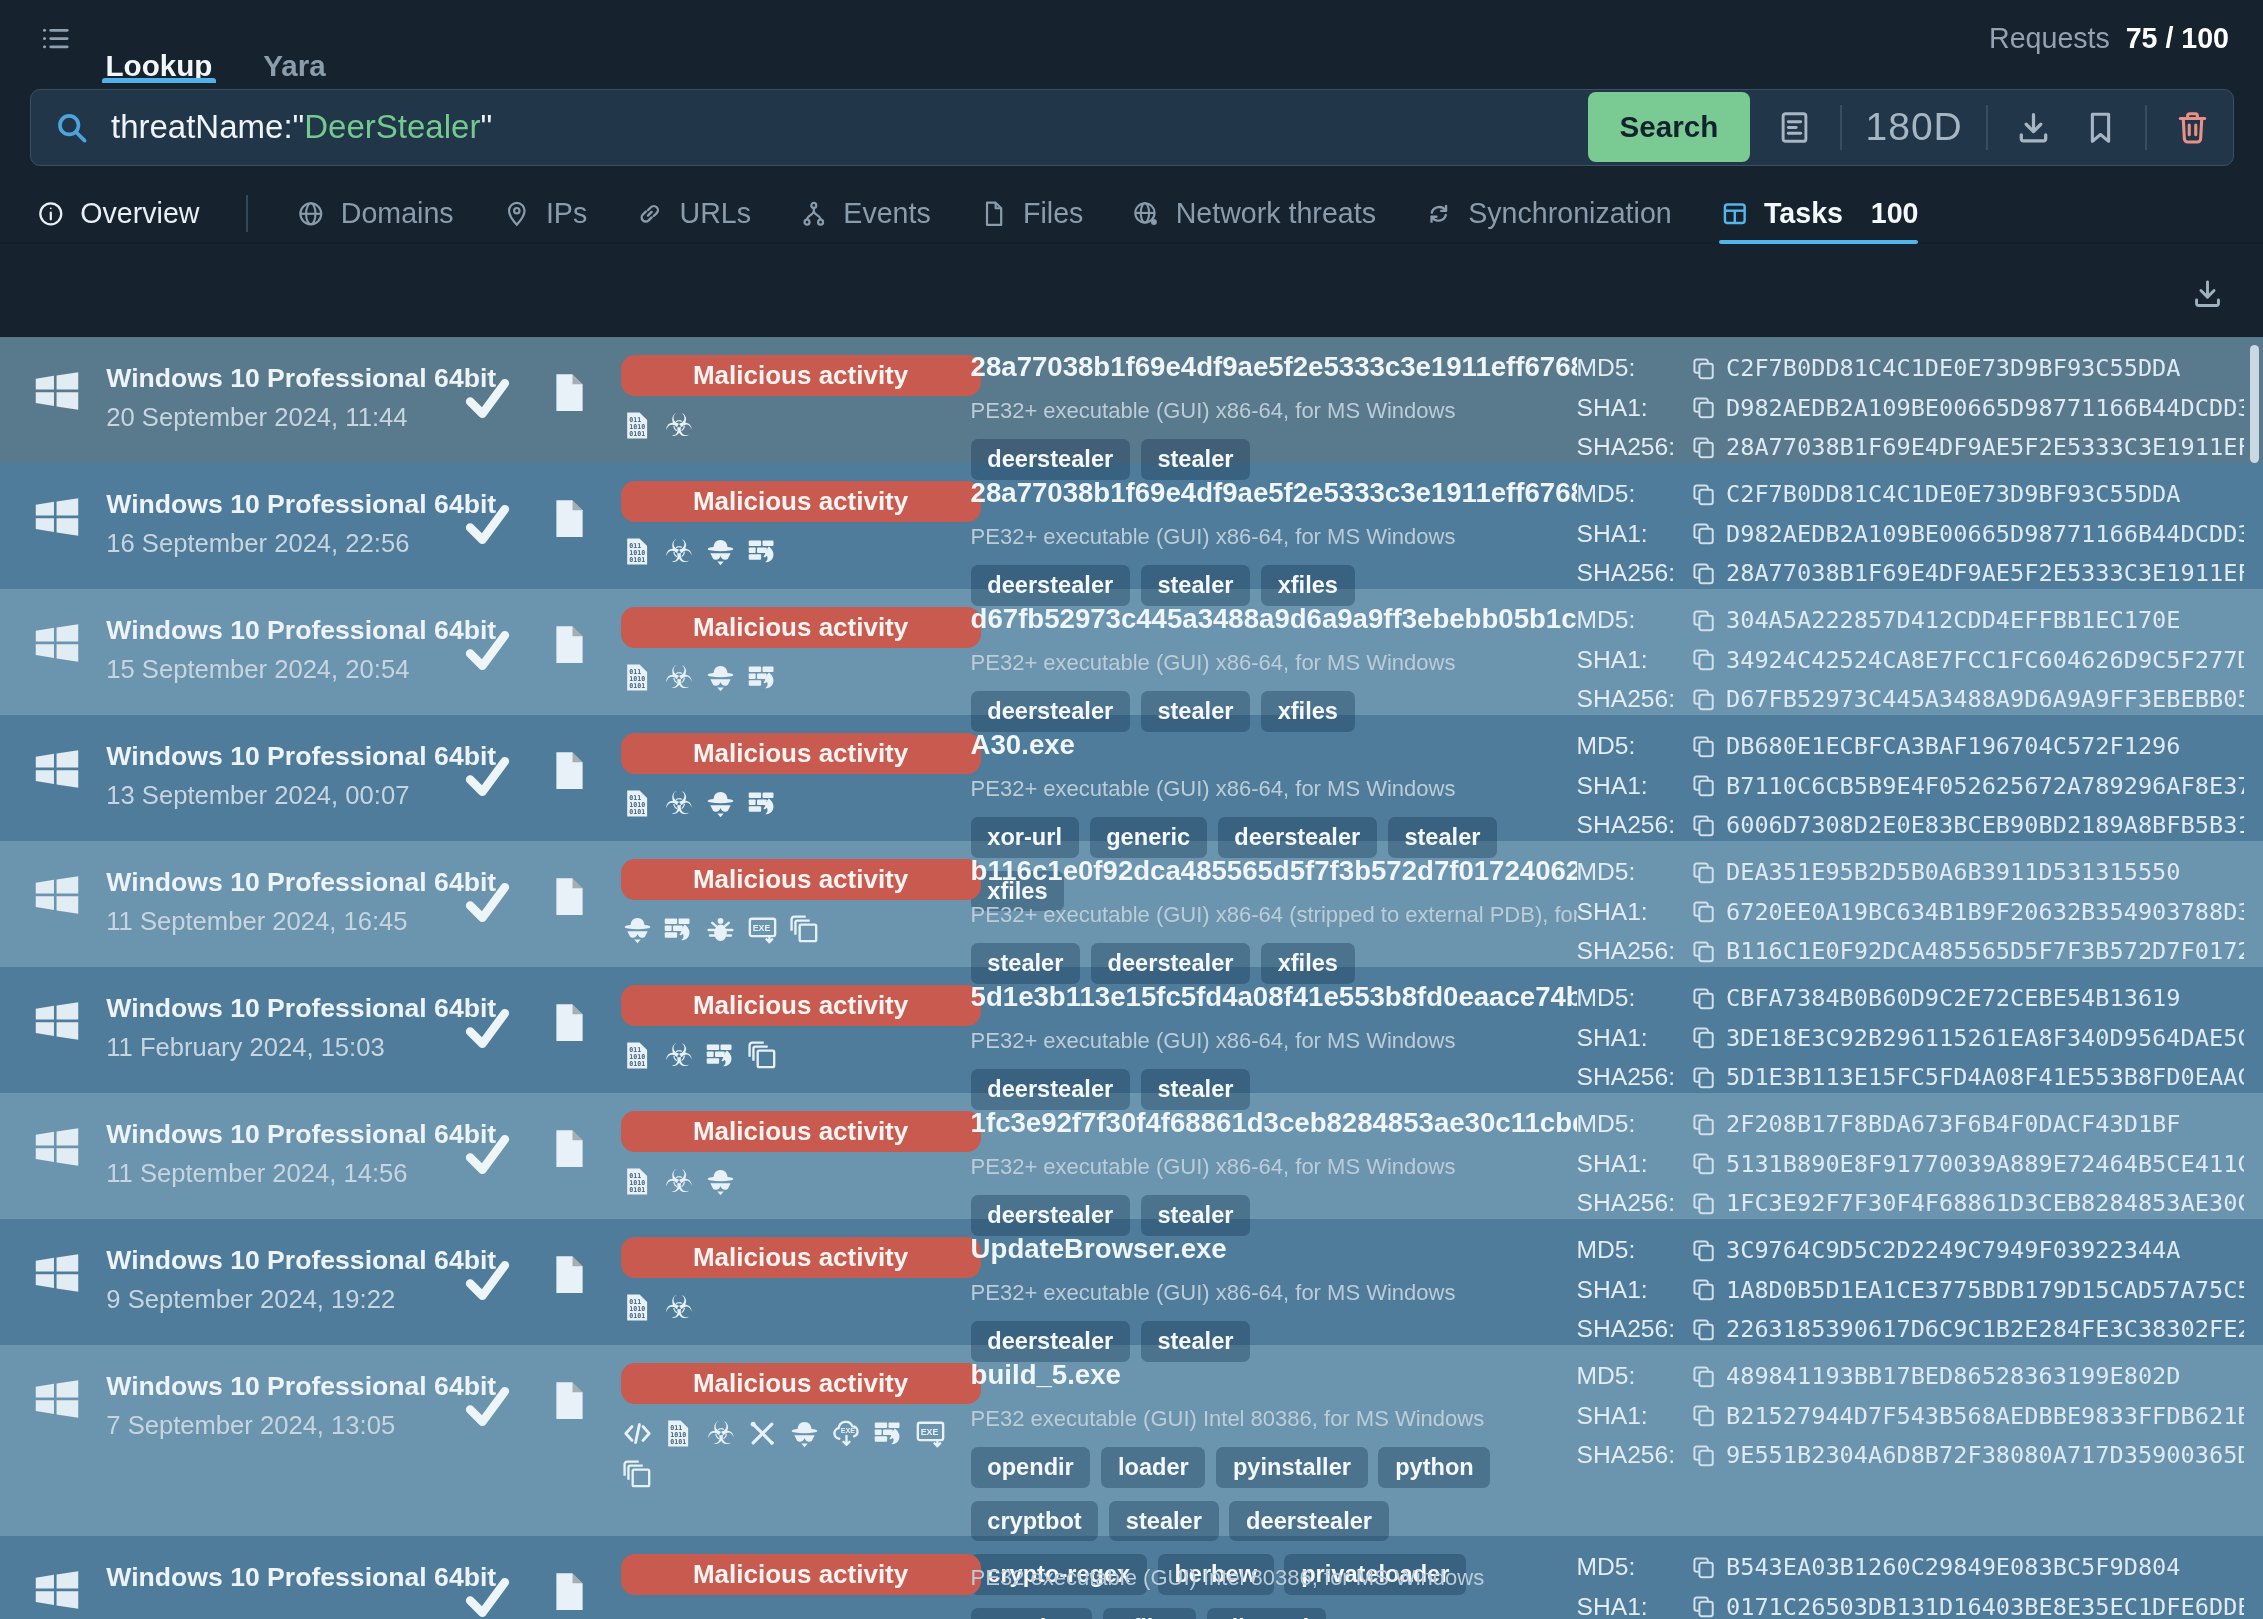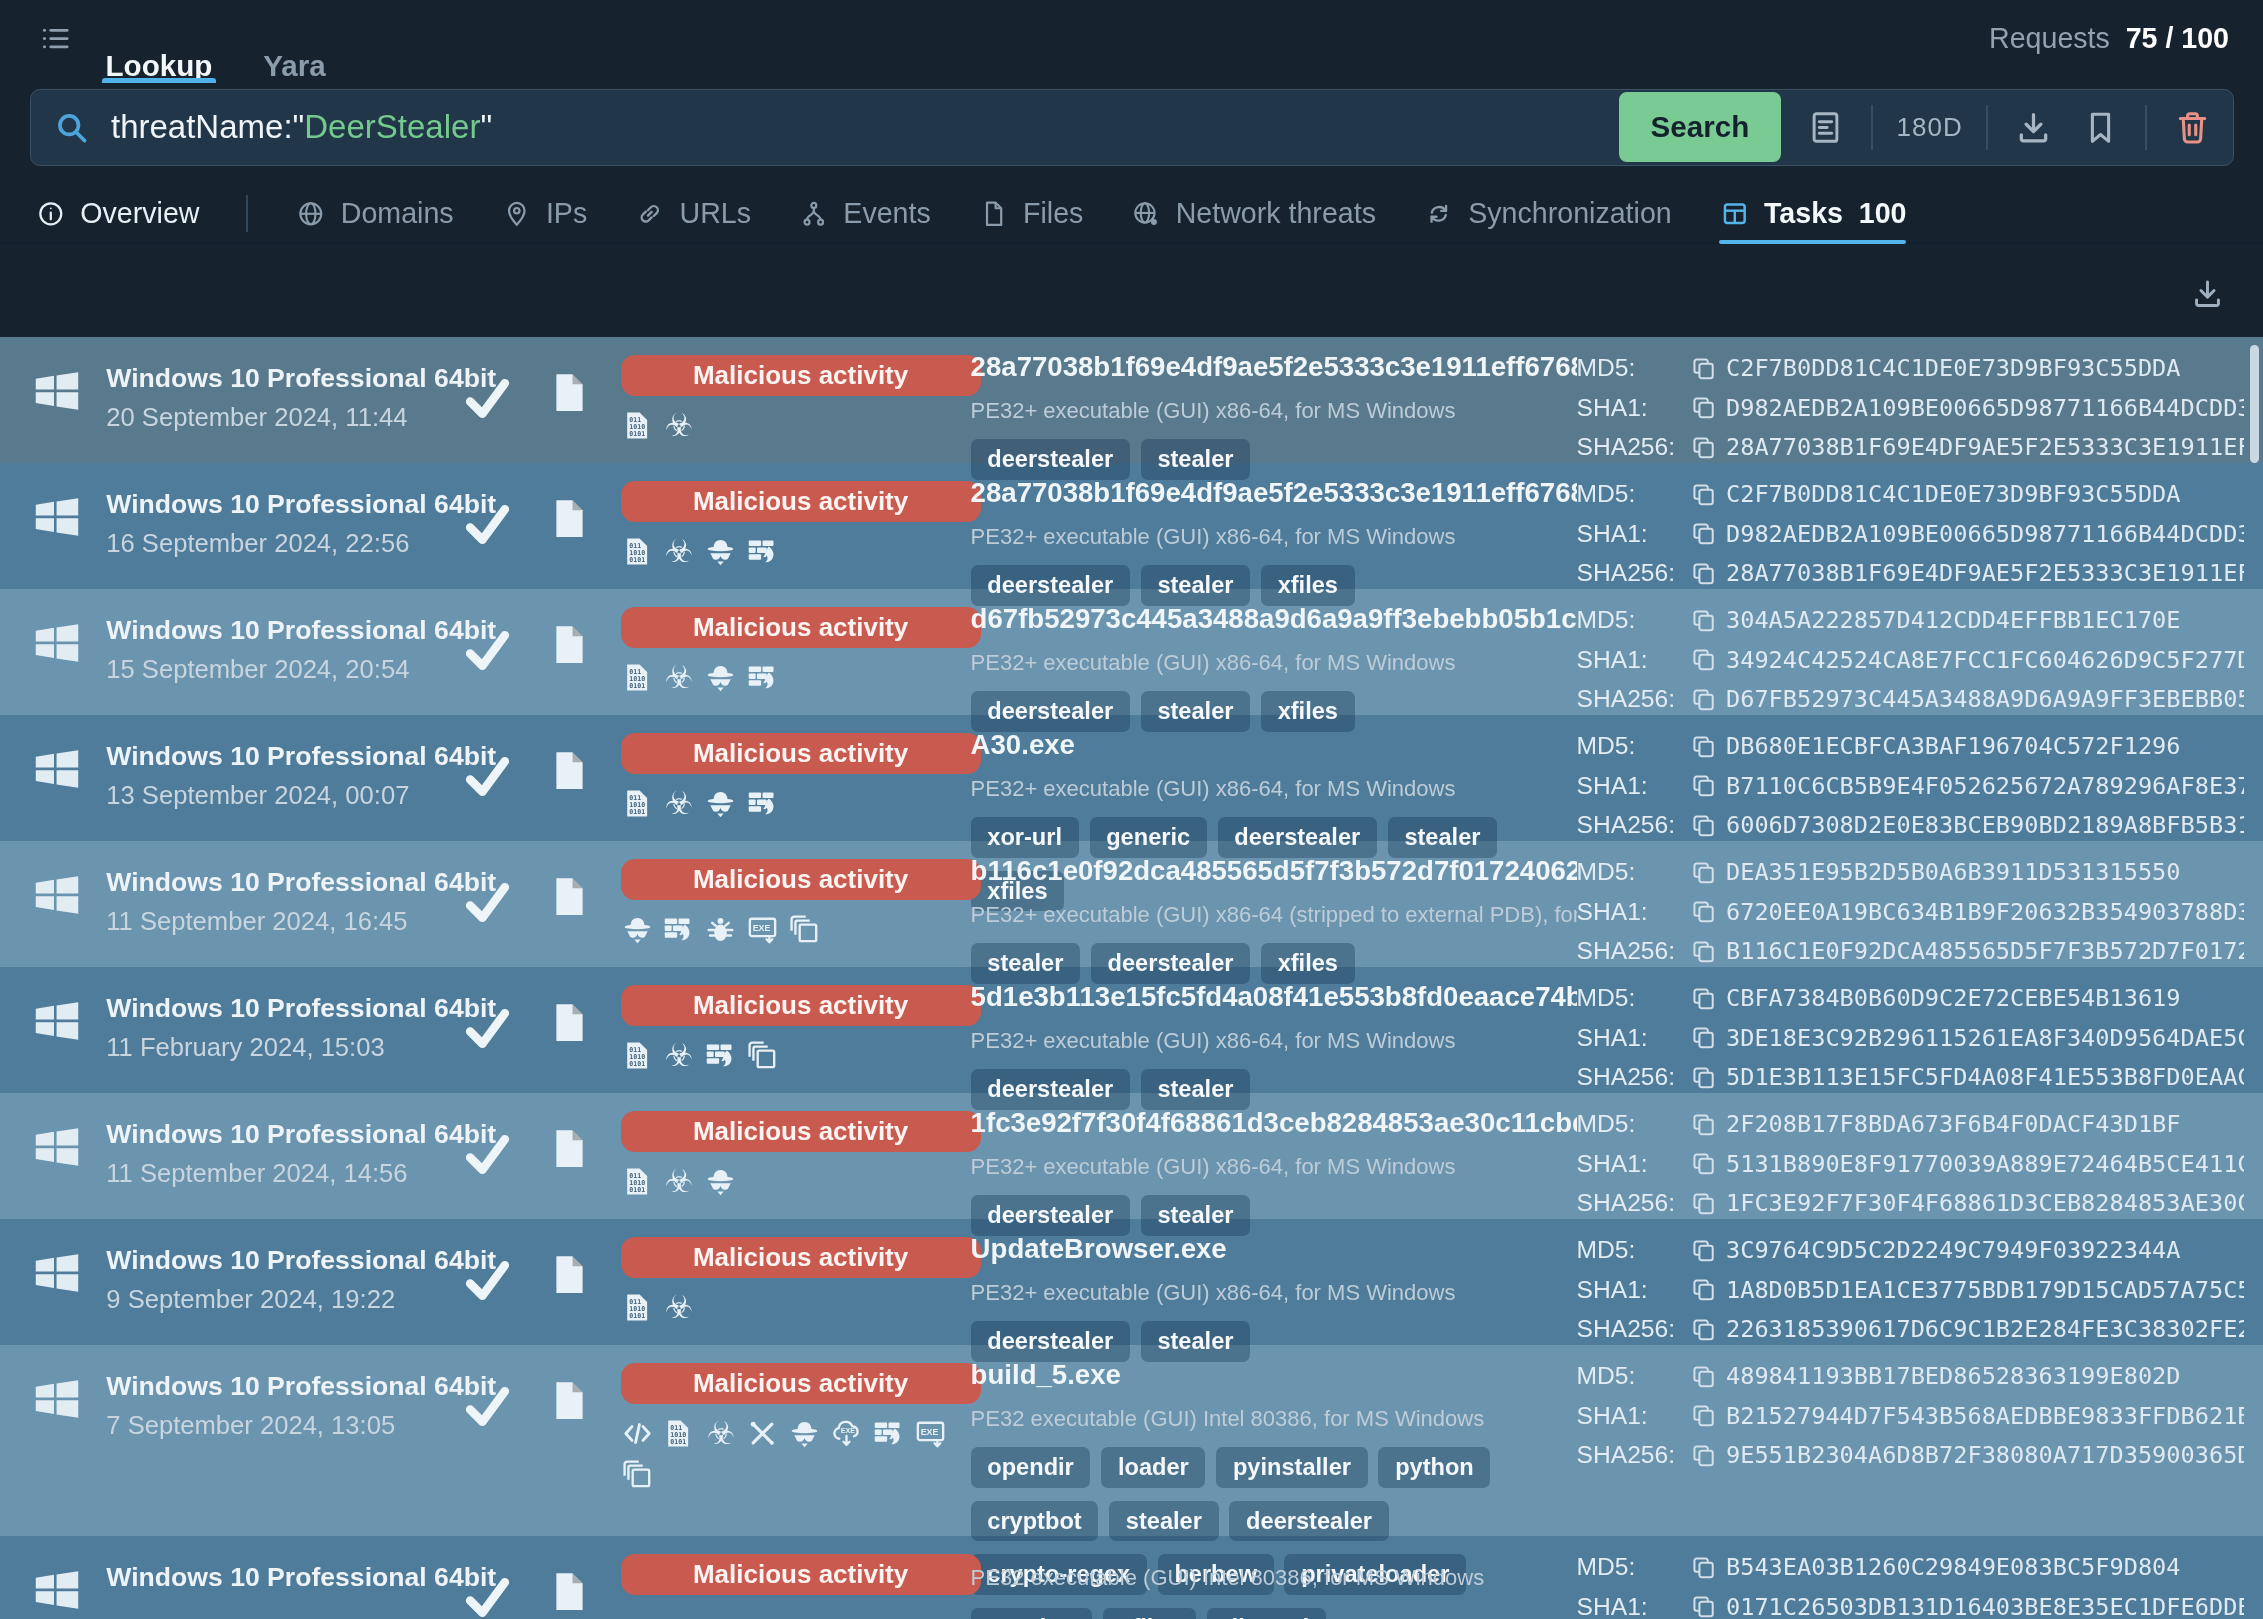--- a/index.html
+++ b/index.html
@@ -34,34 +34,34 @@
   .q-field,.q-quote{color:#eef4f8;}
   .q-term{color:#74ca8e;}
   .controls{margin-left:auto;display:flex;align-items:center;gap:23.6px;}
   .btn-search{height:70px;padding:0 31.5px;border:none;border-radius:7.9px;background:#7acb93;
     color:#14222e;font-size:29.6px;font-weight:700;font-family:inherit;cursor:pointer;}
   .c-gray{color:#a7b6c2;width:43px;height:43px;cursor:pointer;}
   .c-gray svg{width:39px;height:39px;}
   .c-red{color:#e79187;width:43px;height:43px;cursor:pointer;}
   .c-red svg{width:39px;height:39px;}
   .vdiv{width:2px;height:45px;background:#3a4d60;}
-  .range{font-size:26px;color:#a6b5c2;cursor:pointer;letter-spacing:1px;}
+  .range{font-size:39px;color:#a6b5c2;cursor:pointer;letter-spacing:1px;}
 
   
   .tabsrow{height:59px;display:flex;align-items:stretch;padding:0 35px;border-bottom:2px solid #10202e;}
   .nav-tab{position:relative;display:flex;align-items:center;gap:13.8px;margin-right:47px;
     font-size:28.6px;color:#8a9cab;cursor:pointer;white-space:nowrap;}
   .nav-tab .icon{width:31.5px;height:31.5px;}
   .nav-tab .icon svg{width:29.6px;height:29.6px;}
   .nav-tab.highlight{color:#e9f0f5;}
   .nav-tab.active{color:#f3f8fb;font-weight:600;}
   .nav-tab.active .icon{color:#54b5ea;}
   .nav-tab.active::after{content:"";position:absolute;left:0;right:0;bottom:-2px;height:4.9px;background:#54b5ea;border-radius:3px;}
   .nav-divider{width:2px;height:37px;background:#33475a;align-self:center;margin-right:47px;}
-  .tab-count{margin-left:2px;text-align:center;}
+  .tab-count{margin-left:14px;text-align:center;}
 
   
   .subhead{height:93px;position:relative;background:#16222e;}
   .export{position:absolute;right:37px;top:29.6px;color:#9fb0bf;width:39px;height:39px;cursor:pointer;}
   .export svg{width:35px;height:35px;}
 
   
   .rows{height:1285px;overflow:hidden;}
   .row{display:grid;grid-template-columns:433px 84px 74px 350px 606px 1fr;
     padding-left:29.6px;padding-right:19.7px;height:126px;cursor:pointer;}

